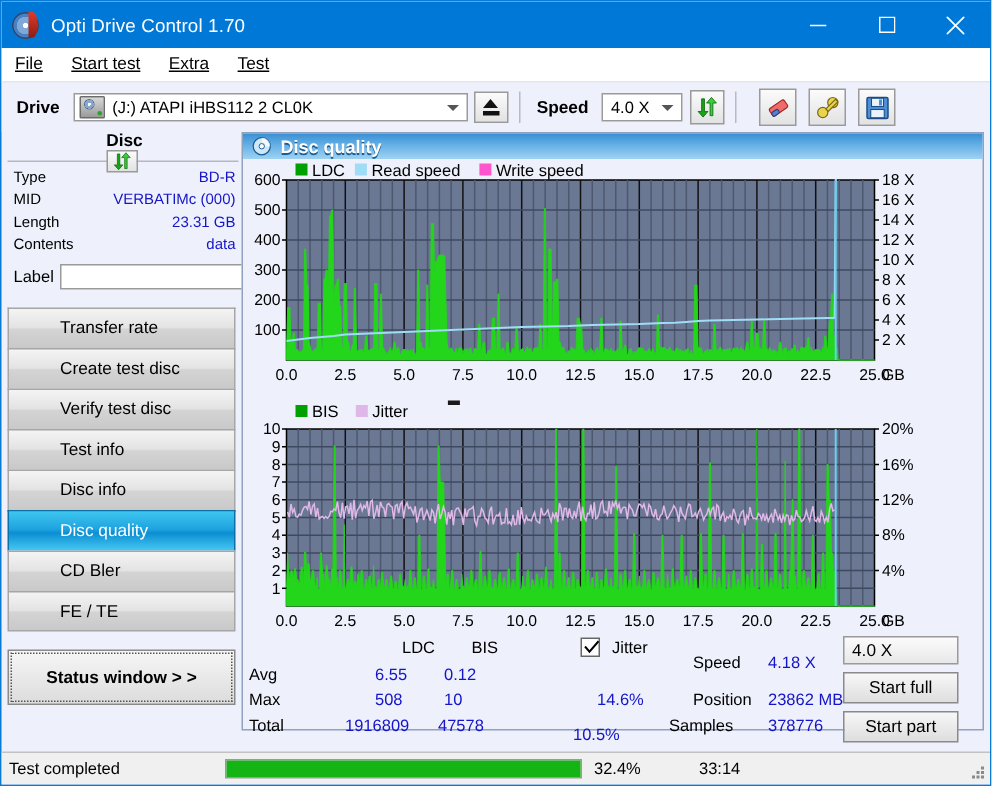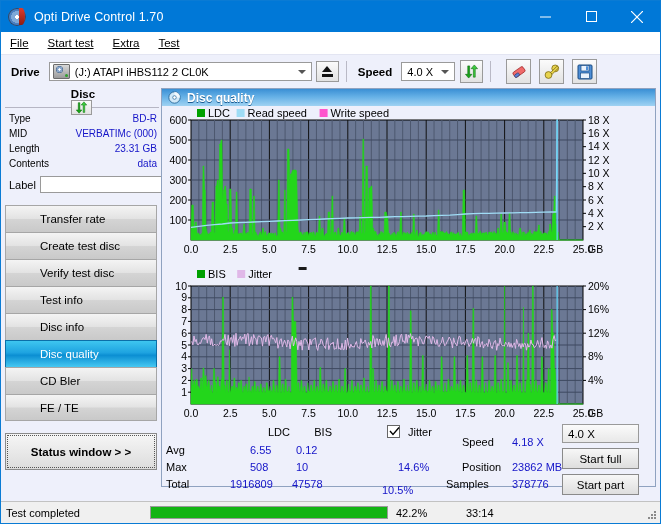--- a/index.html
+++ b/index.html
@@ -646,21 +646,21 @@
 
       </div>
     </div>
   </div>
 
   <div class="statusbar">
     <div class="sb-cell sb-text">Test completed</div>
     <div class="sb-progress">
       <div class="fill" id="pbfill" style="width: 100%;"></div>
     </div>
-    <div class="sb-cell sb-pct">42.2%</div>
+    <div class="sb-cell sb-pct">32.4%</div>
     <div class="sb-cell sb-time">33:14</div>
     <svg class="sb-grip" viewBox="0 0 12 12">
       <g fill="#8a8a8a">
         <rect x="9" y="9" width="2" height="2"></rect>
           <rect x="6" y="9" width="2" height="2"></rect>
         <rect x="9" y="6" width="2" height="2"></rect>
           <rect x="3" y="9" width="2" height="2"></rect>
         <rect x="6" y="6" width="2" height="2"></rect>
           <rect x="9" y="3" width="2" height="2"></rect>
       </g>

